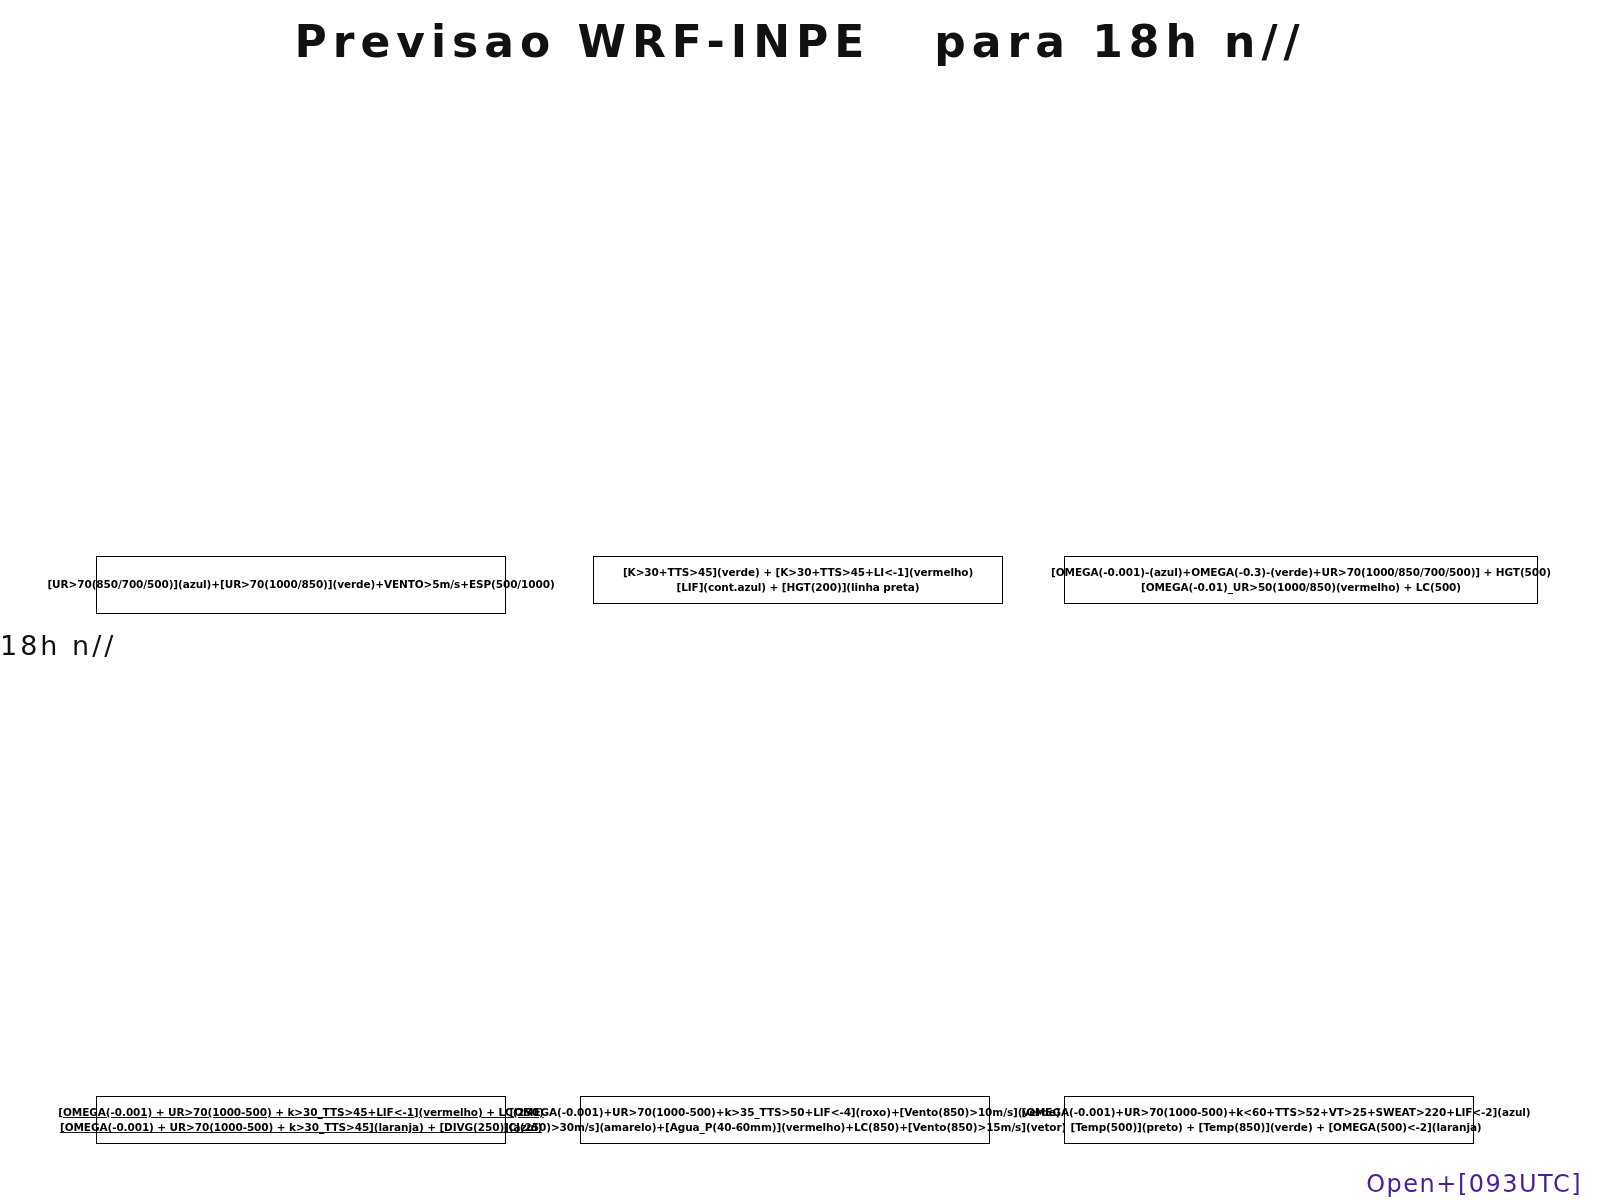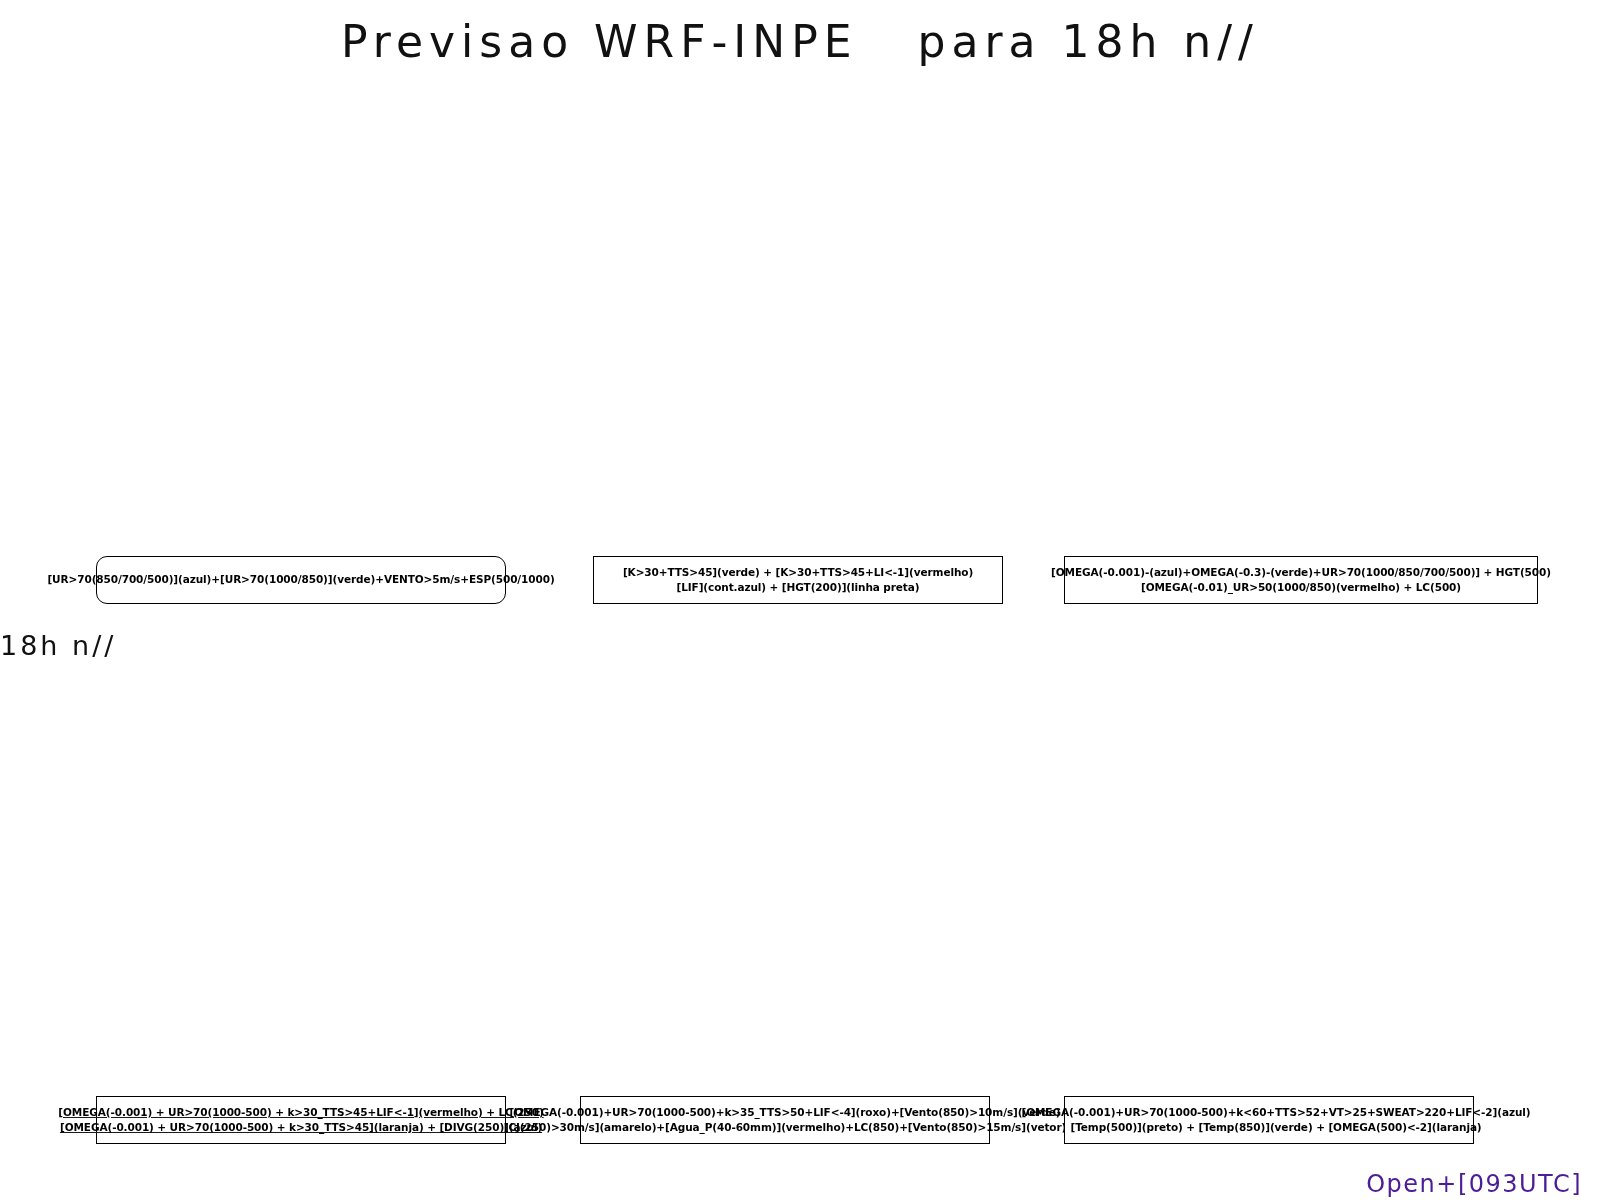--- a/index.html
+++ b/index.html
@@ -18,21 +18,21 @@
 
   
   .page-title {
     position: absolute;
     top: 16px;
     left: 0;
     width: 1600px;
     text-align: center;
     font-family: "DejaVu Sans", sans-serif;
     font-size: 44px;
-    font-weight: 400;
+    font-weight: 700;
     letter-spacing: 6px;
     color: #111111;
     white-space: pre;
   }
 
   
   .mid-subtitle {
     position: absolute;
     top: 630px;
     left: 0;
@@ -61,21 +61,21 @@
     font-size: 10.5px;
     font-weight: bold;
     line-height: 1.45;
     color: #000000;
     white-space: nowrap;
     text-align: center;
     letter-spacing: -0.1px;
   }
 
   
-  #legend-top-left   { left: 96px;  top: 556px; width: 410px; height: 48px; border-radius: 11px; }
+  #legend-top-left   { left: 96px;  top: 556px; width: 410px; height: 58px; }
   #legend-top-mid    { left: 580px; top: 556px; width: 410px; height: 48px; margin-left: 13px; }
   #legend-top-right  { left: 1064px;top: 556px; width: 474px; height: 48px; }
 
   
   #legend-bot-left   { left: 96px;  top: 1096px; width: 410px; height: 48px; text-decoration: underline; }
   #legend-bot-mid    { left: 580px; top: 1096px; width: 410px; height: 48px; }
   #legend-bot-right  { left: 1064px;top: 1096px; width: 410px; height: 48px; padding-left: 20px; }
 
   
   .corner-stamp {

